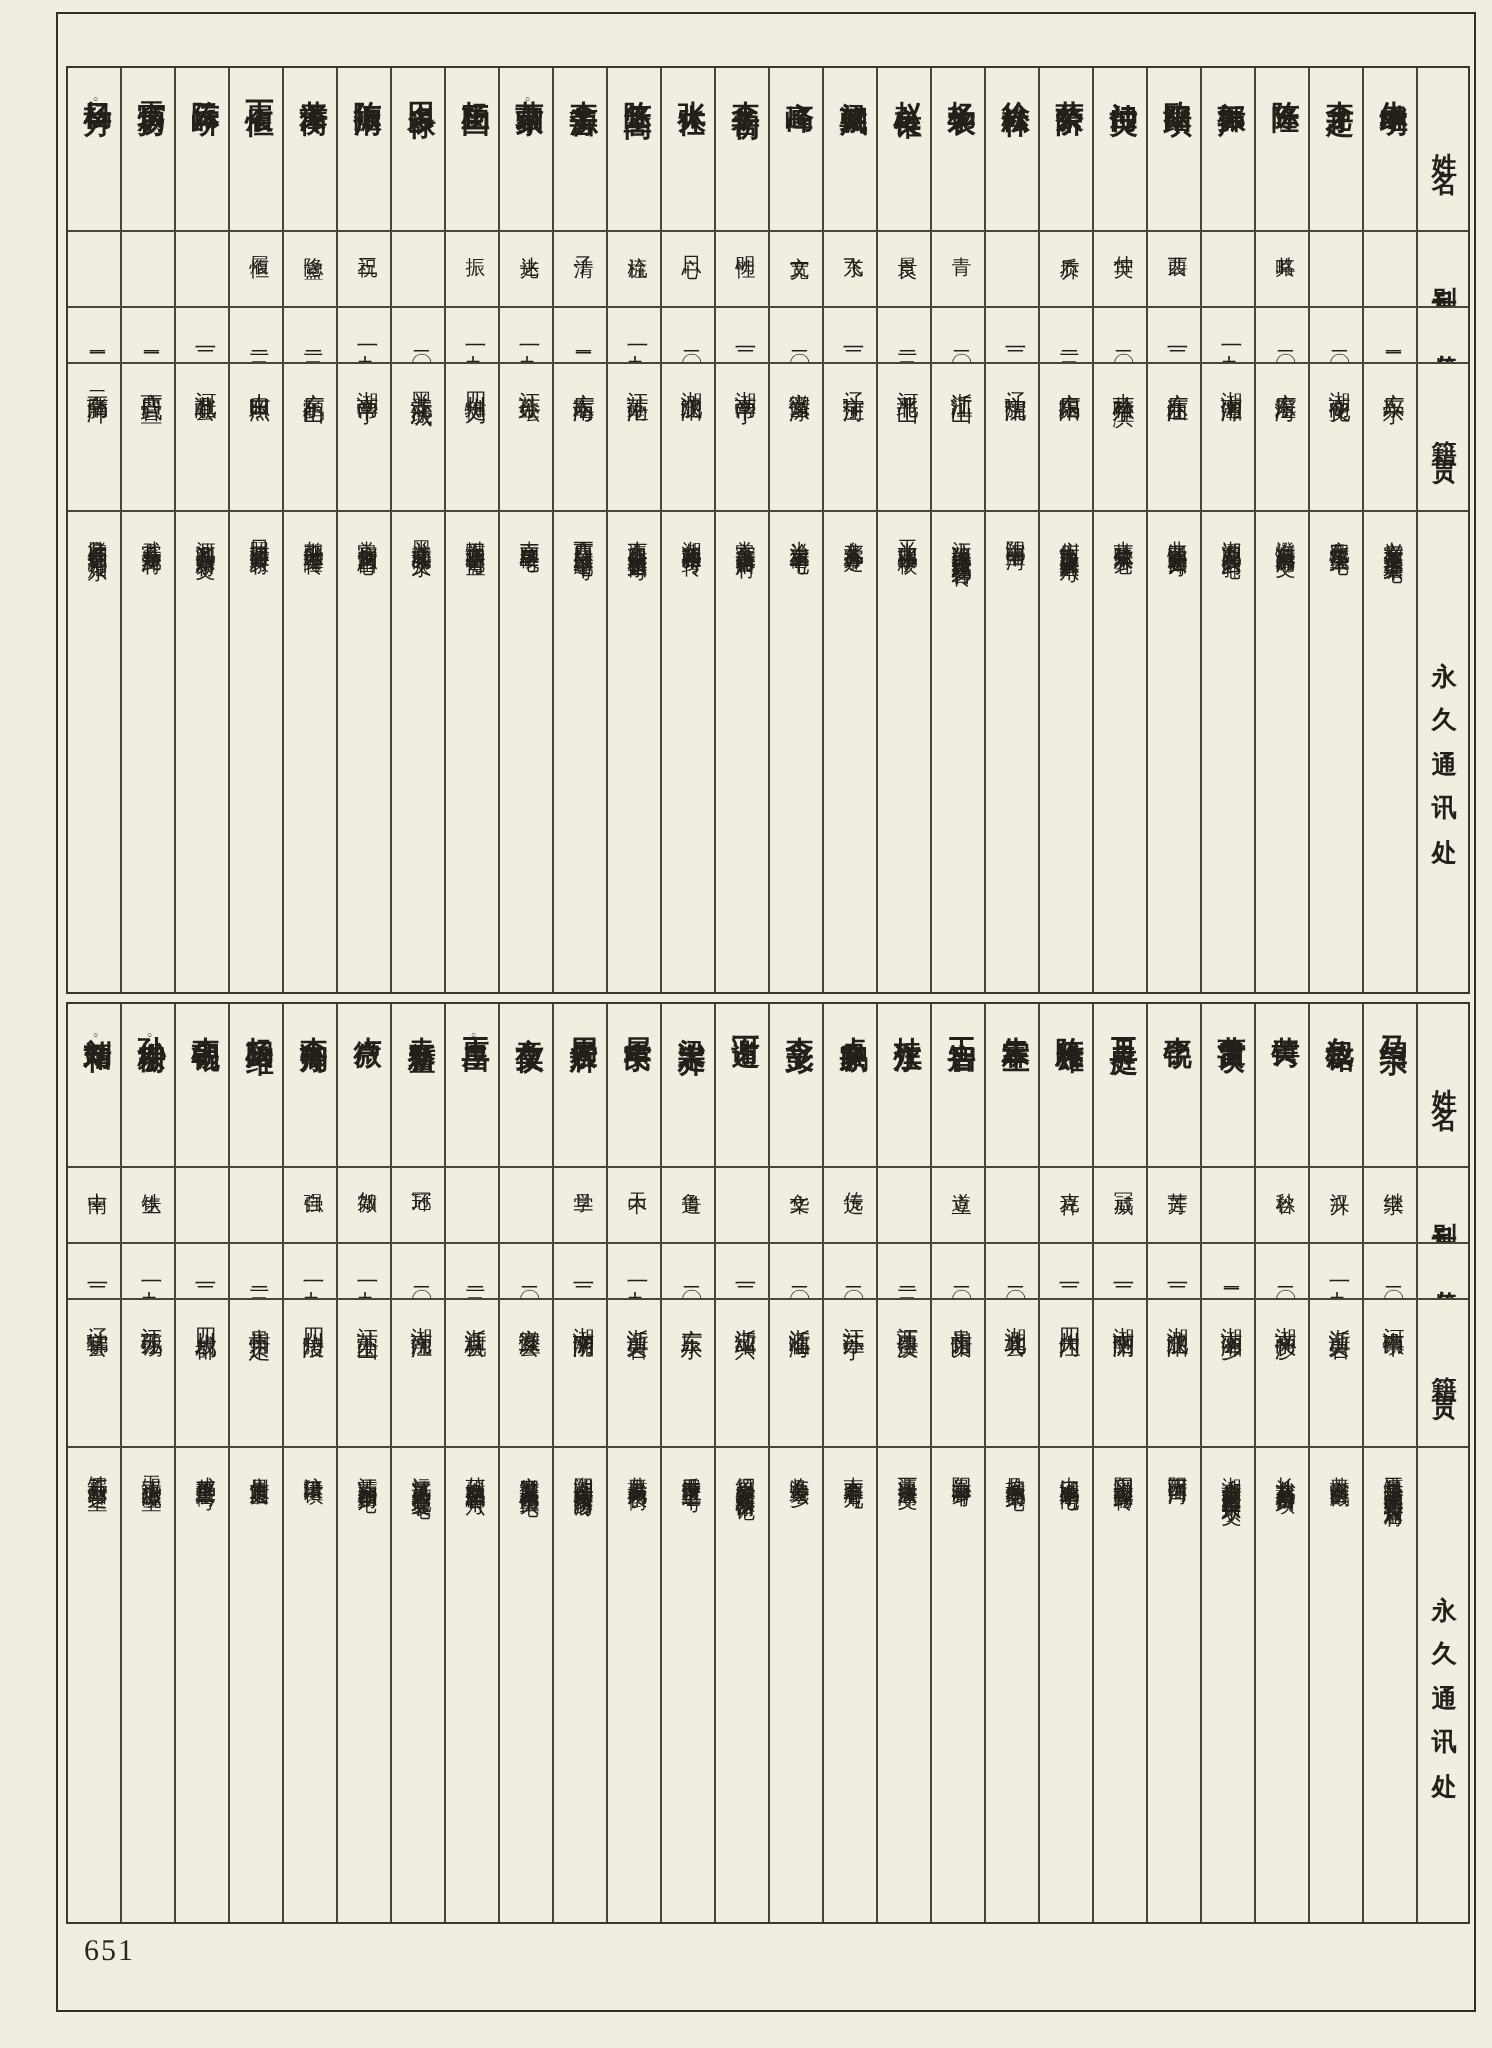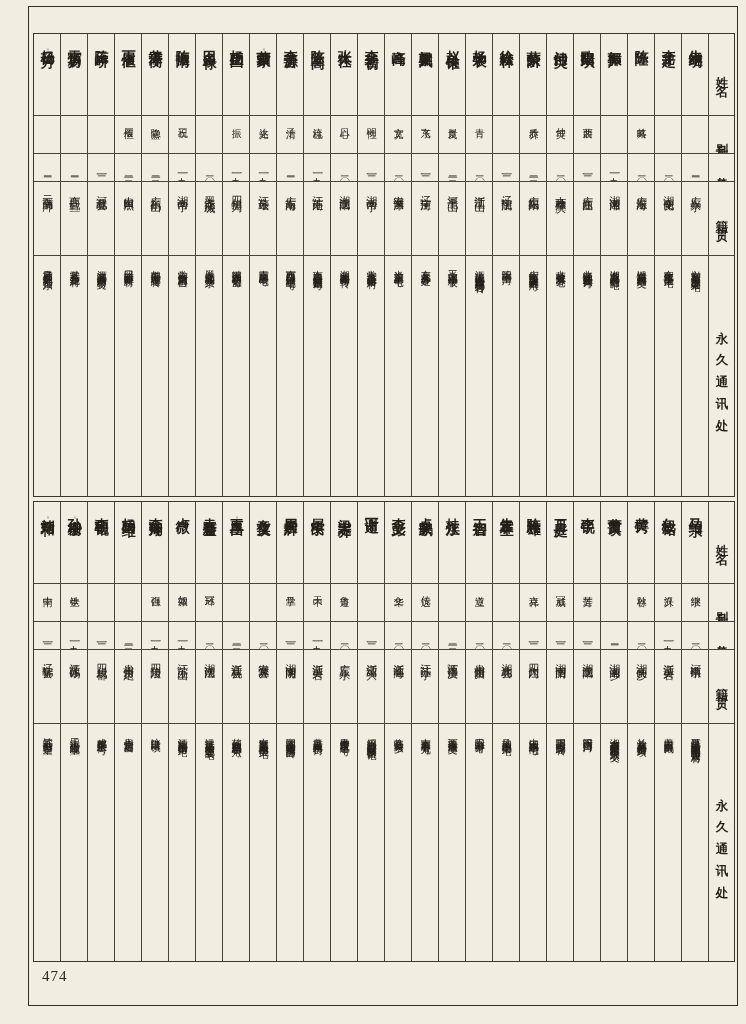--- a/index.html
+++ b/index.html
@@ -1097,14 +1097,14 @@
     <div class="cell c-native">
       <span class="vtext native">辽宁锦县</span>
     </div>
     <div class="cell c-addr">
       <span class="vtext addr">锦县石山站万芝堂</span>
     </div>
   </div>
 </div>
   </div>
 
-  <div class="page-number">474</div>
+  <div class="page-number">651</div>
 </div>
 
 </body></html>

